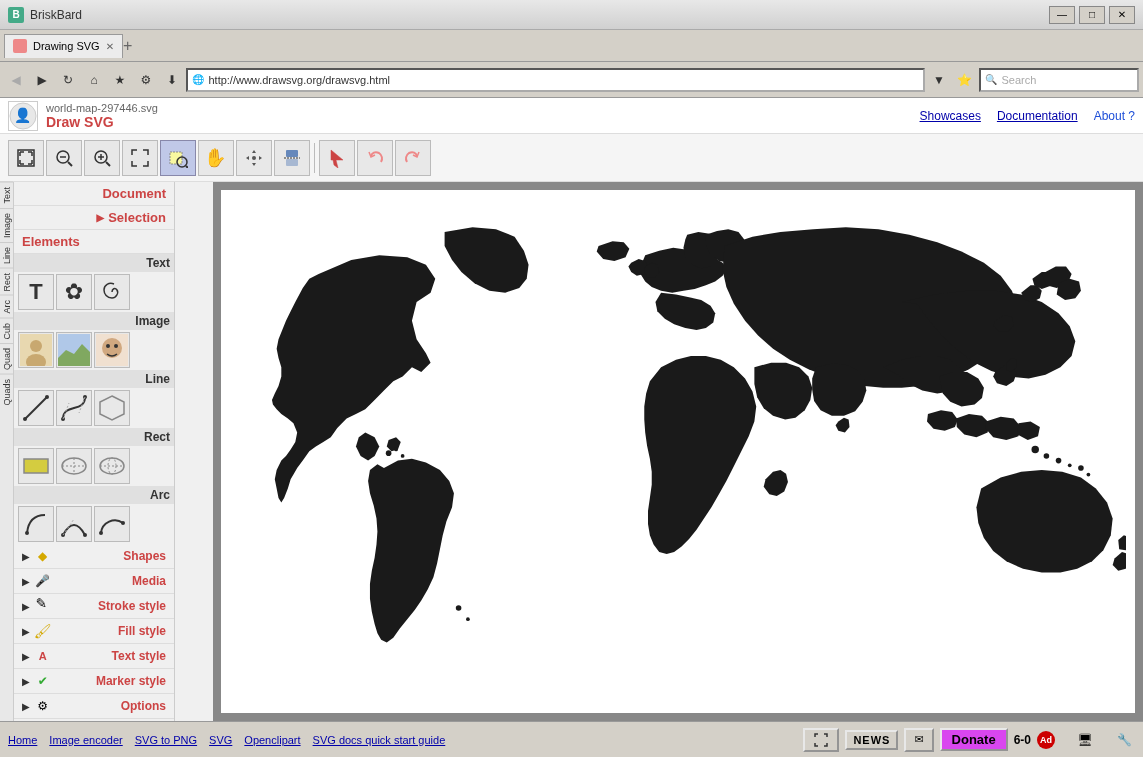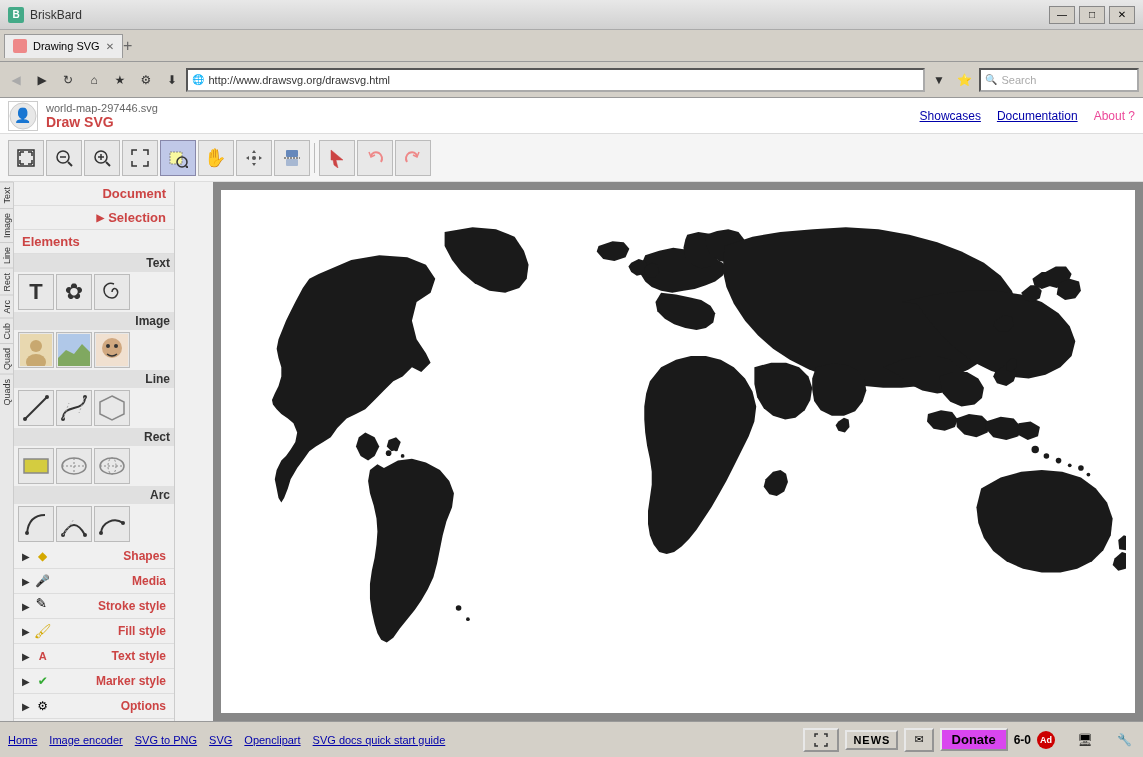--- a/index.html
+++ b/index.html
@@ -96,21 +96,21 @@
       height: 36px;
       display: flex;
       align-items: center;
       padding: 0 8px;
       border-bottom: 1px solid #ddd;
     }
     .app-logo { width: 30px; height: 30px; border: 1px solid #ccc; display: flex; align-items: center; justify-content: center; font-size: 8px; margin-right: 8px; overflow: hidden; }
     .app-title { font-size: 14px; font-weight: bold; color: #c44; }
     .app-links { margin-left: auto; display: flex; gap: 16px; }
     .app-link { color: #00a; text-decoration: underline; cursor: pointer; font-size: 12px; }
-    .app-link-sep { color: #ec4899; font-size: 12px; }
+    .app-link-sep { color: #1d4ed8; font-size: 12px; }
 
     
     .toolbar {
       background: #f5f5f5;
       height: 48px;
       display: flex;
       align-items: center;
       padding: 4px 8px;
       gap: 2px;
       border-bottom: 1px solid #ddd;

